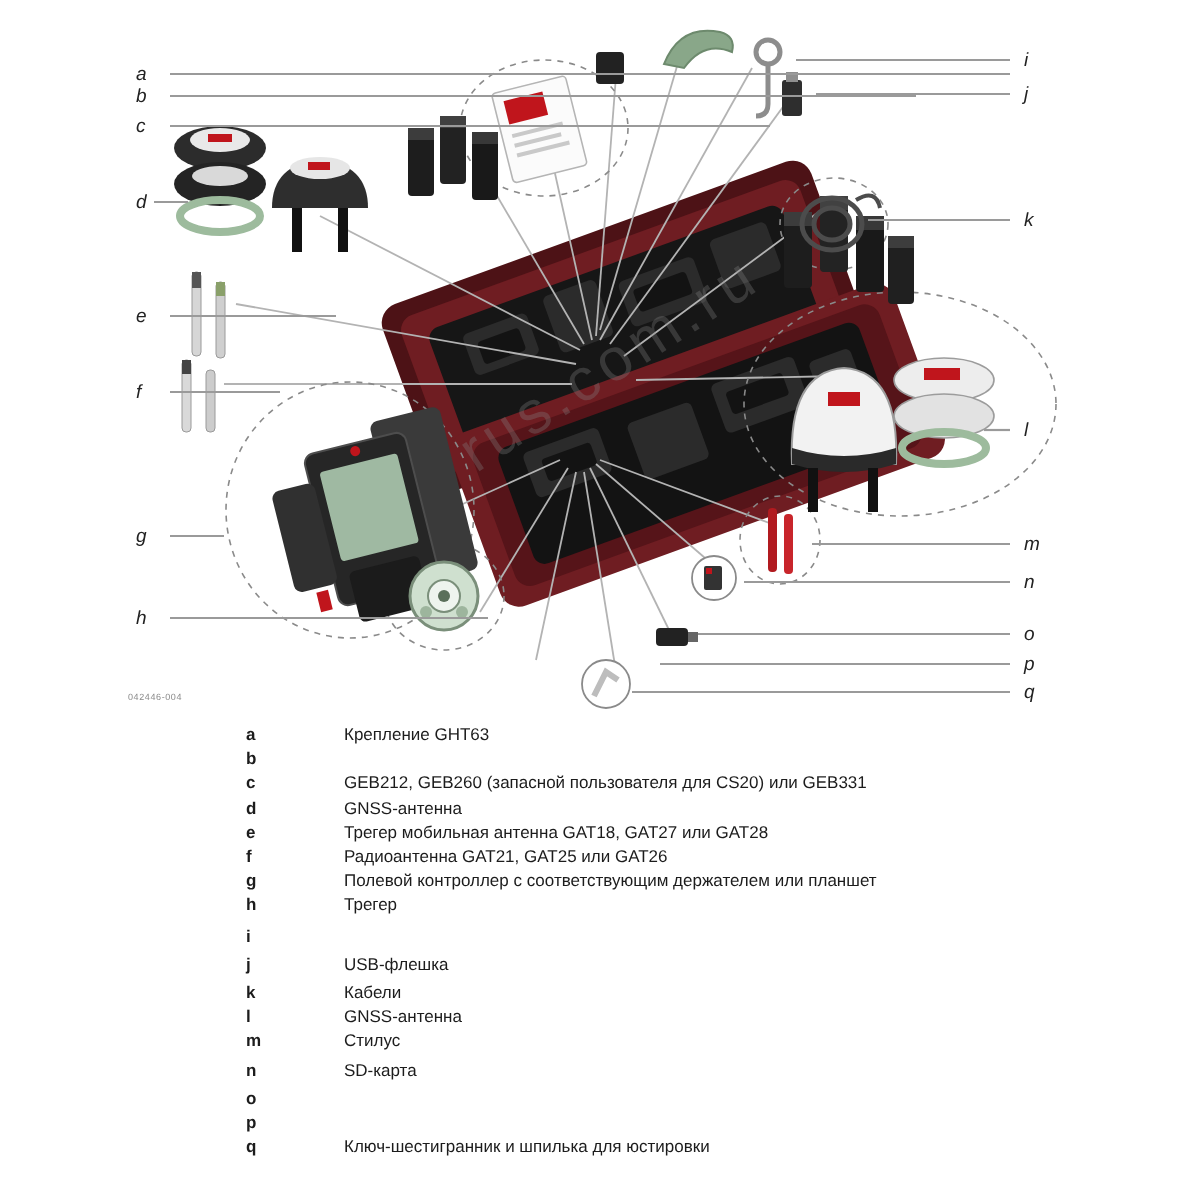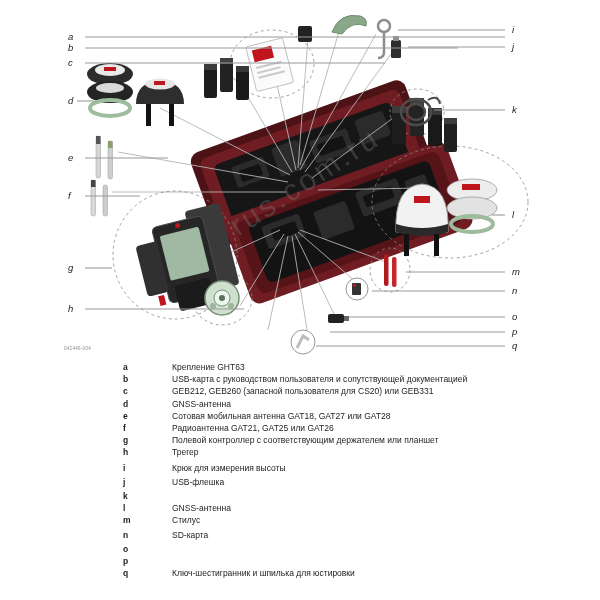--- a/index.html
+++ b/index.html
@@ -251,56 +251,55 @@
 
   <div class="fig-num">042446-004</div>
 
   <div class="legend">
     <div class="row">
       <span class="lt">a</span>
       <span class="tx">Крепление GHT63</span>
     </div>
     <div class="row">
       <span class="lt">b</span>
-      <span class="tx">USB-карта с руководством пользователя и сопутствующей документацией</span>
     </div>
     <div class="row">
       <span class="lt">c</span>
       <span class="tx">GEB212, GEB260 (запасной пользователя для CS20) или GEB331</span>
     </div>
     <div class="row">
       <span class="lt">d</span>
       <span class="tx">GNSS-антенна</span>
     </div>
     <div class="row">
       <span class="lt">e</span>
-      <span class="tx">Сотовая мобильная антенна GAT18, GAT27 или GAT28</span>
+      <span class="tx">Трегер мобильная антенна GAT18, GAT27 или GAT28</span>
     </div>
     <div class="row">
       <span class="lt">f</span>
       <span class="tx">Радиоантенна GAT21, GAT25 или GAT26</span>
     </div>
     <div class="row">
       <span class="lt">g</span>
       <span class="tx">Полевой контроллер с соответствующим держателем или планшет</span>
     </div>
     <div class="row">
       <span class="lt">h</span>
       <span class="tx">Трегер</span>
     </div>
     <div class="row" style="margin-top:3px;">
       <span class="lt">i</span>
-      <span class="tx">Крюк для измерения высоты</span>
     </div>
     <div class="row" style="margin-top:2px;">
       <span class="lt">j</span>
       <span class="tx">USB-флешка</span>
     </div>
     <div class="row" style="margin-top:2px;">
       <span class="lt">k</span>
+      <span class="tx">Кабели</span>
     </div>
     <div class="row">
       <span class="lt">l</span>
       <span class="tx">GNSS-антенна</span>
     </div>
     <div class="row">
       <span class="lt">m</span>
       <span class="tx">Стилус</span>
     </div>
     <div class="row" style="margin-top:2px;">

